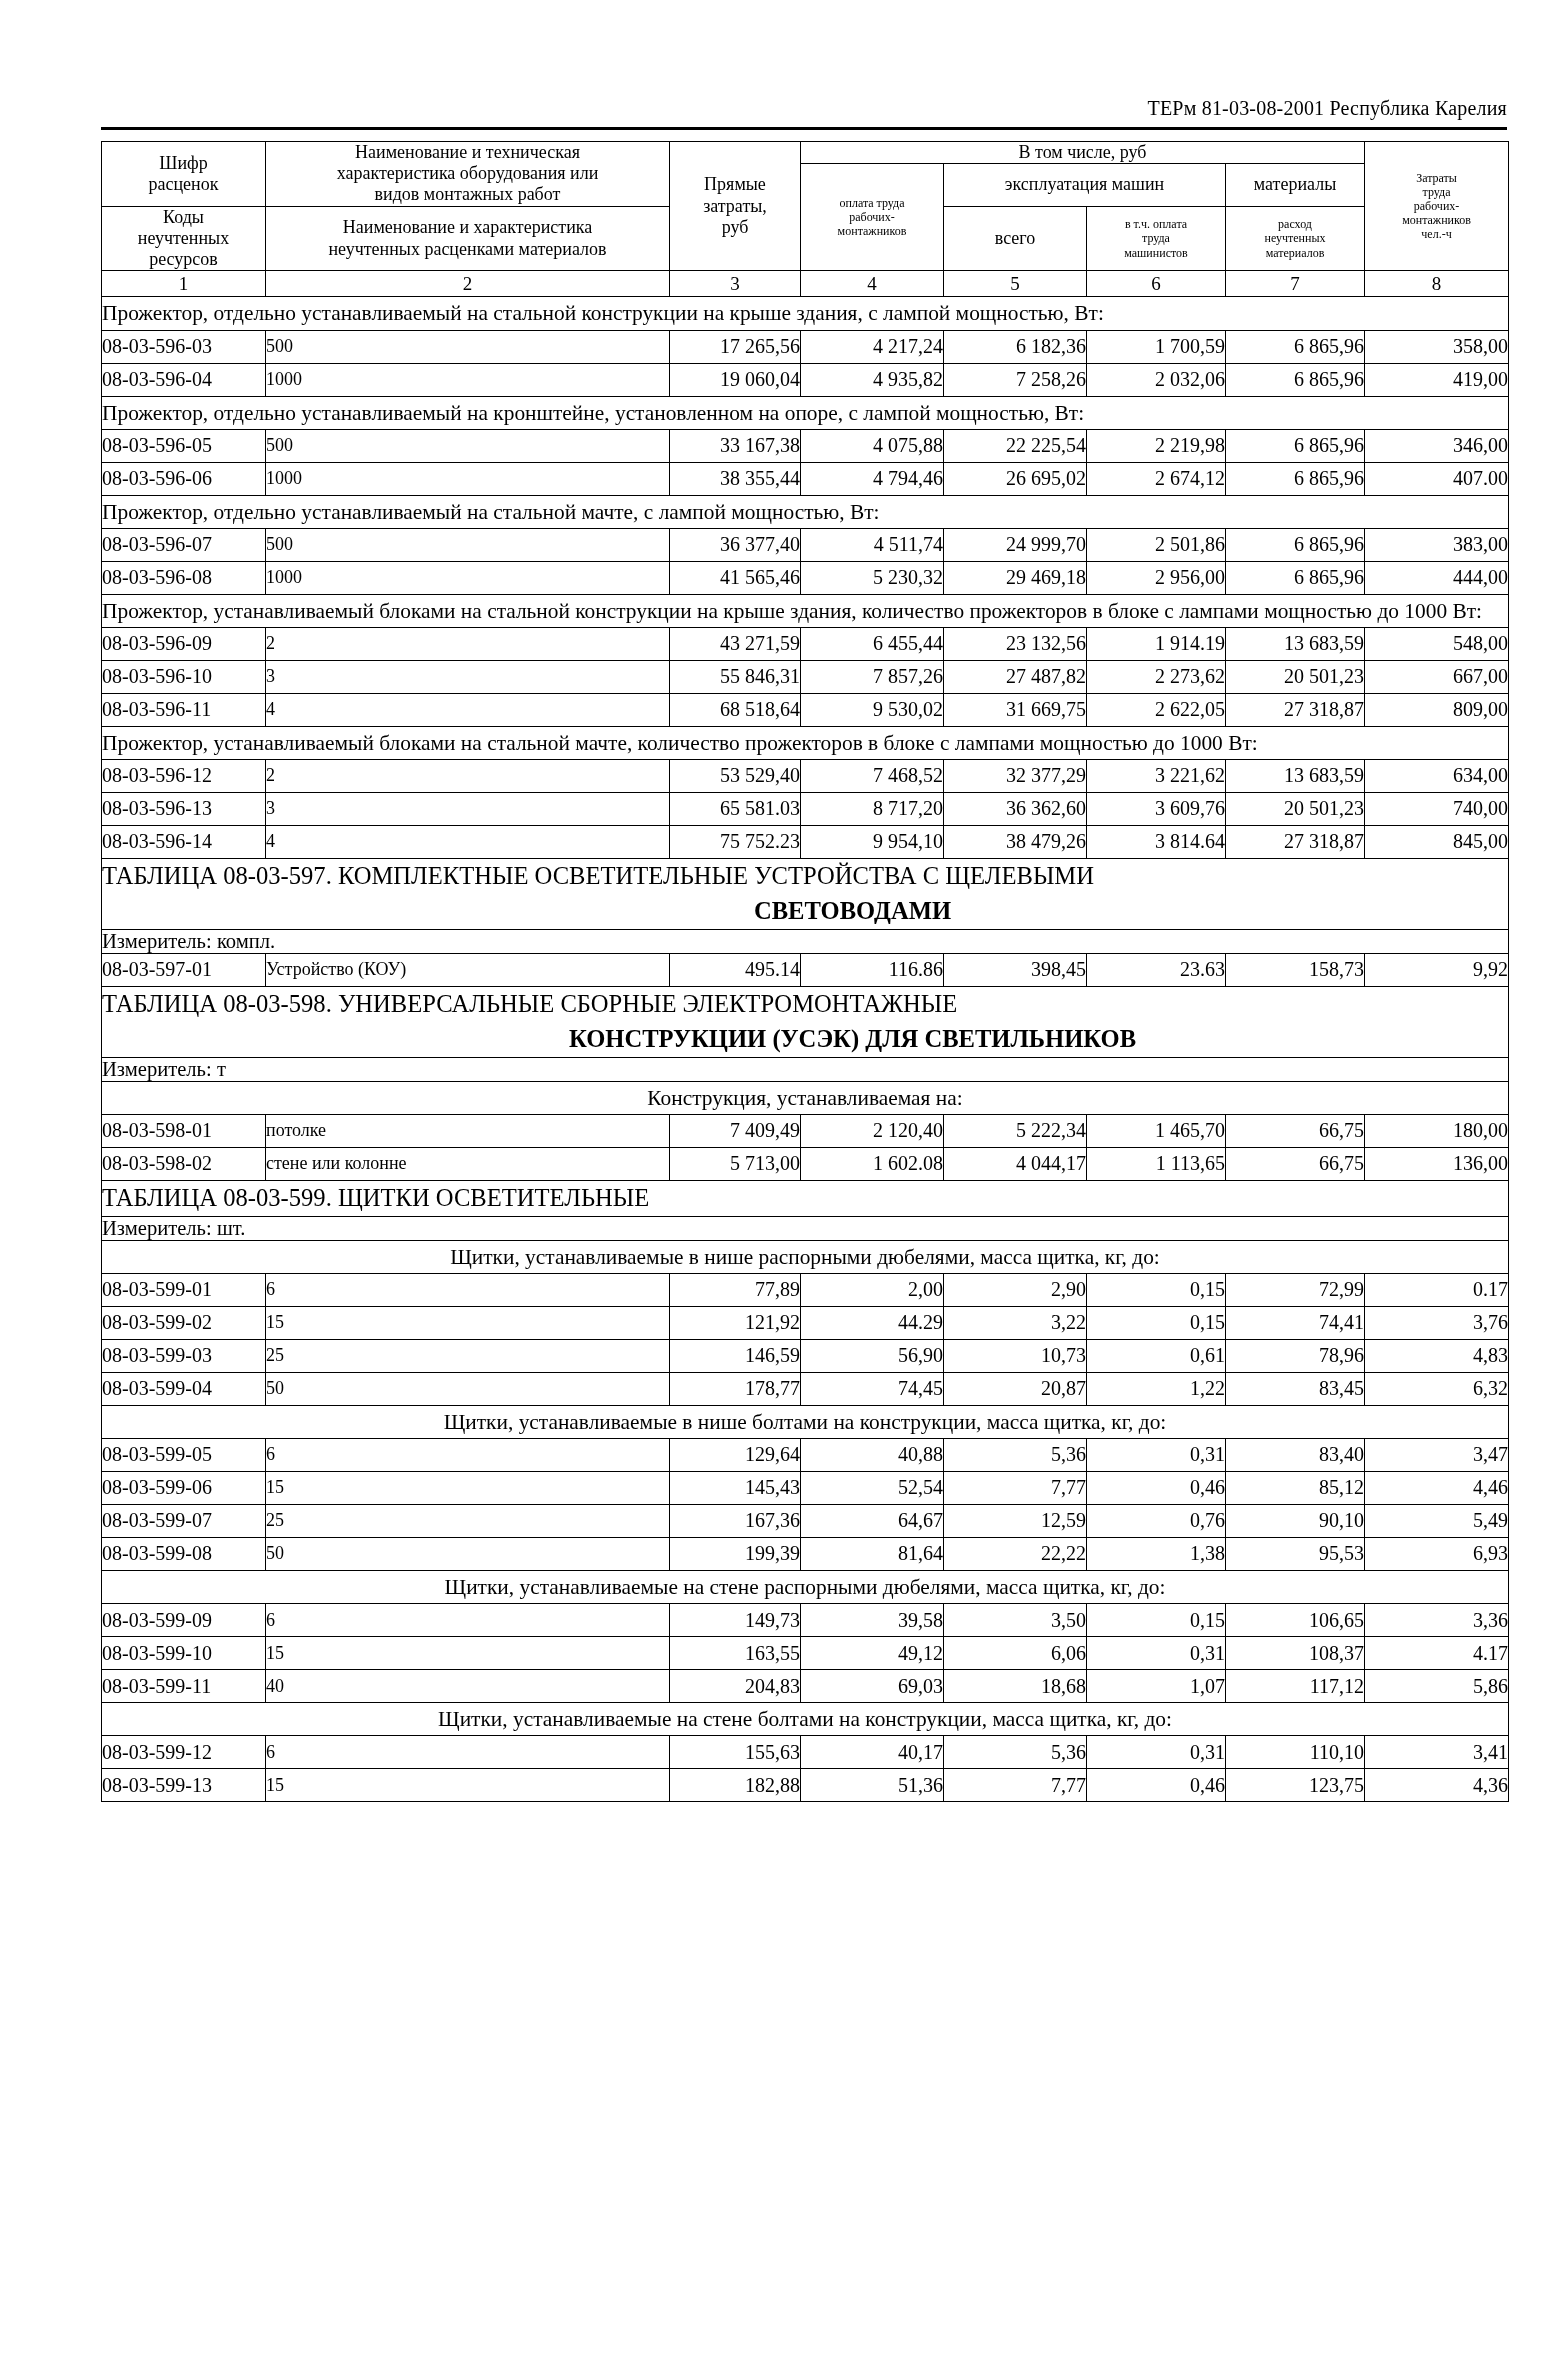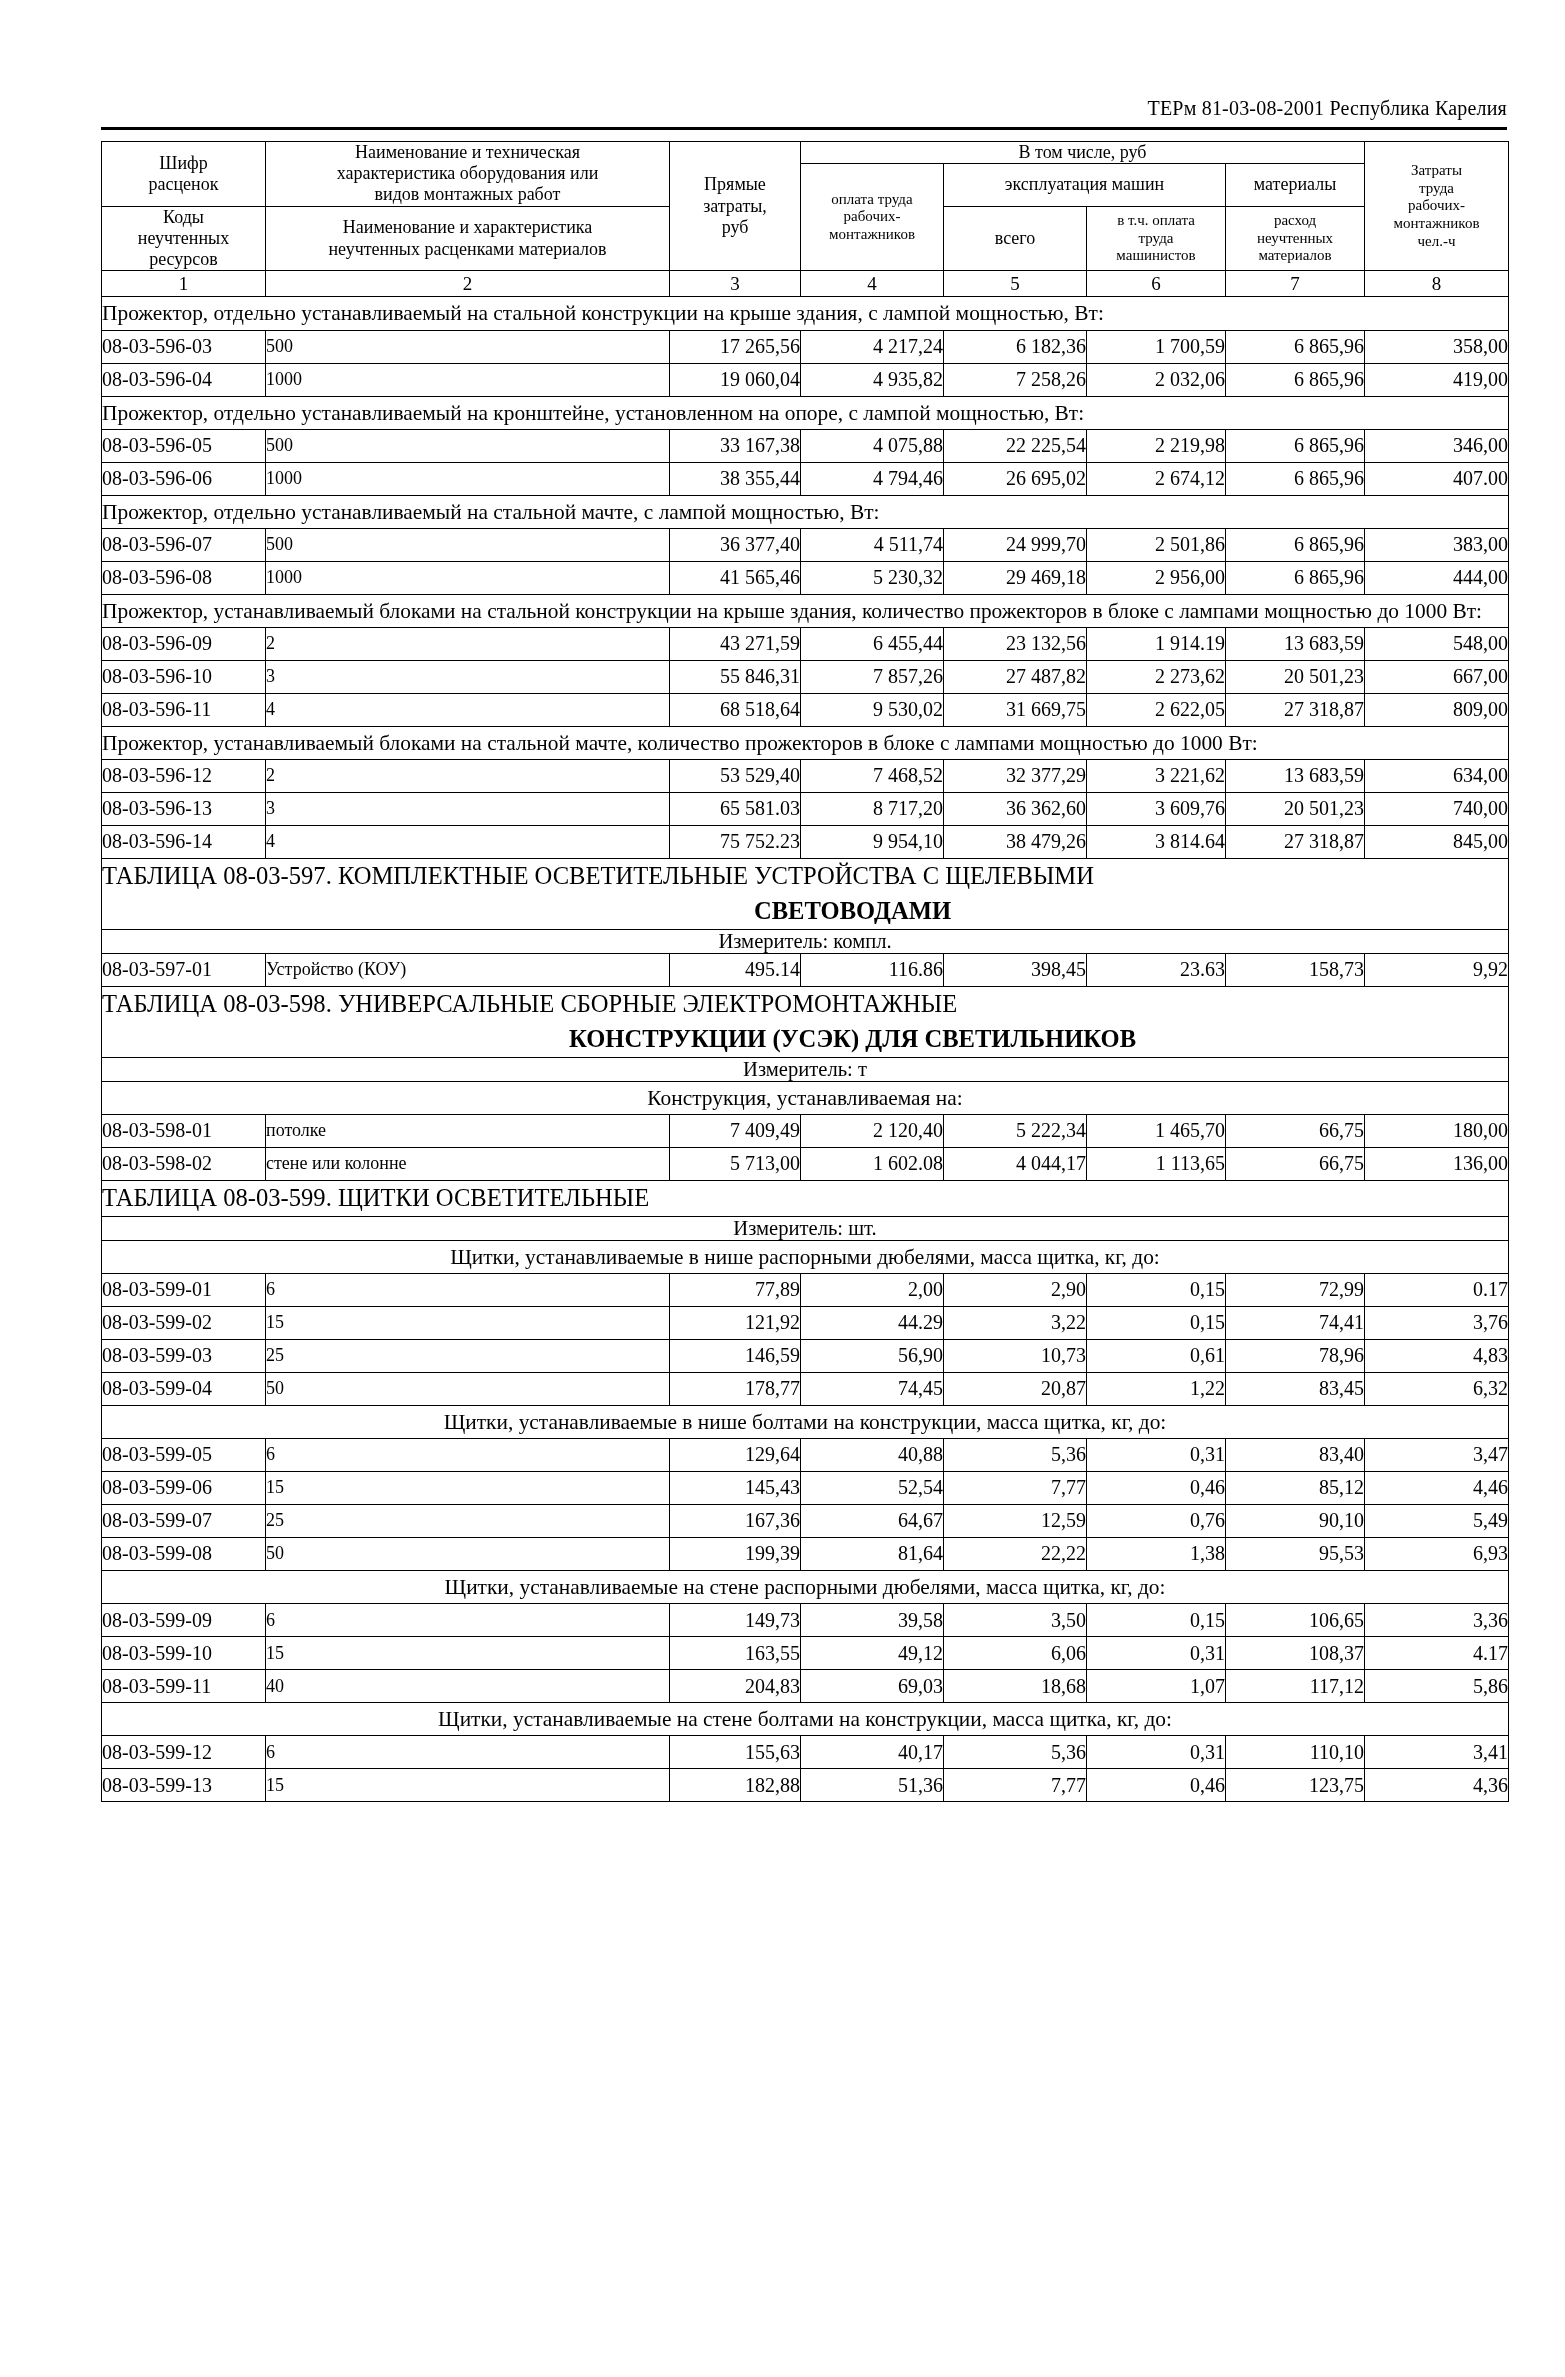--- a/index.html
+++ b/index.html
@@ -56,21 +56,21 @@
     vertical-align: middle;
     font-weight: normal;
   }
   
   .hd {
     text-align: center;
     line-height: 1.18;
     font-size: 18px;
     padding: 2.4px 2.4px;
   }
-  .hd-small { font-size: 15px; }
+  .hd-small { font-size: 12px; }
   .colnum {
     text-align: center;
     font-size: 19px;
     height: 25px;
     line-height: 25px;
   }
   
   .code {
     text-align: left;
     padding: 1.6px 0 1.6px 3.2px;
@@ -123,21 +123,21 @@
   }
   .tbl-title .l2 {
     display: block;
     text-align: center;
     padding-left: 95px;
     font-weight: bold;
   }
   .meter {
     font-size: 20.6px;
     padding: 12.7px 0 16px 127px;
-    text-align: center;
+    text-align: left;
   }
   .pagenum {
     position: absolute;
     left: 0;
     top: 2231px;
     width: 1466px;
     text-align: right;
     font-size: 24.6px;
   }
 </style>

